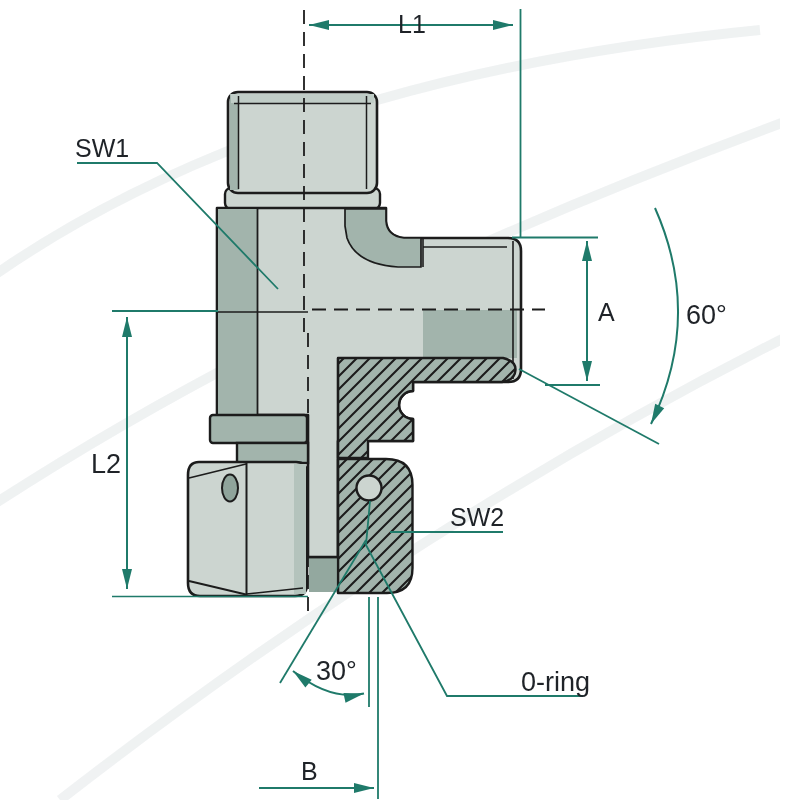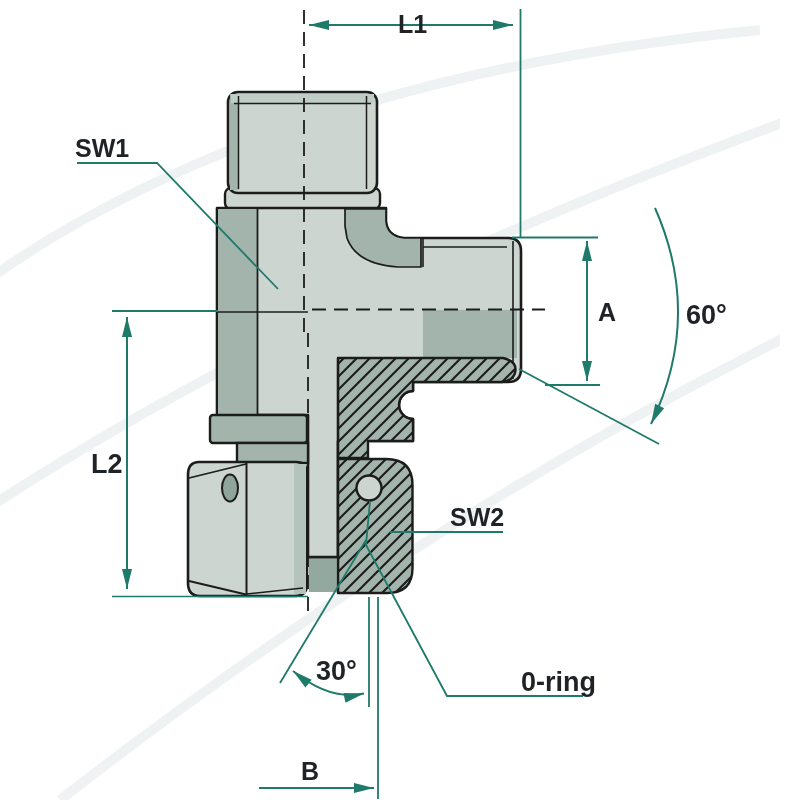--- a/index.html
+++ b/index.html
@@ -7,21 +7,20 @@
     padding: 0;
     background: #ffffff;
     font-family: "Liberation Sans", sans-serif;
   }
   .canvas {
     position: relative;
     width: 780px;
     height: 800px;
     background: #ffffff;
     overflow: hidden;
-    font-weight: bold;
   }
   svg { display: block; }
   text {
     font-family: "Liberation Sans", sans-serif;
     fill: #1f2328;
   }
   .dim-label  { font-size: 25px; }
   .dim-label-lg { font-size: 27px; }
 </style>
 </head>

